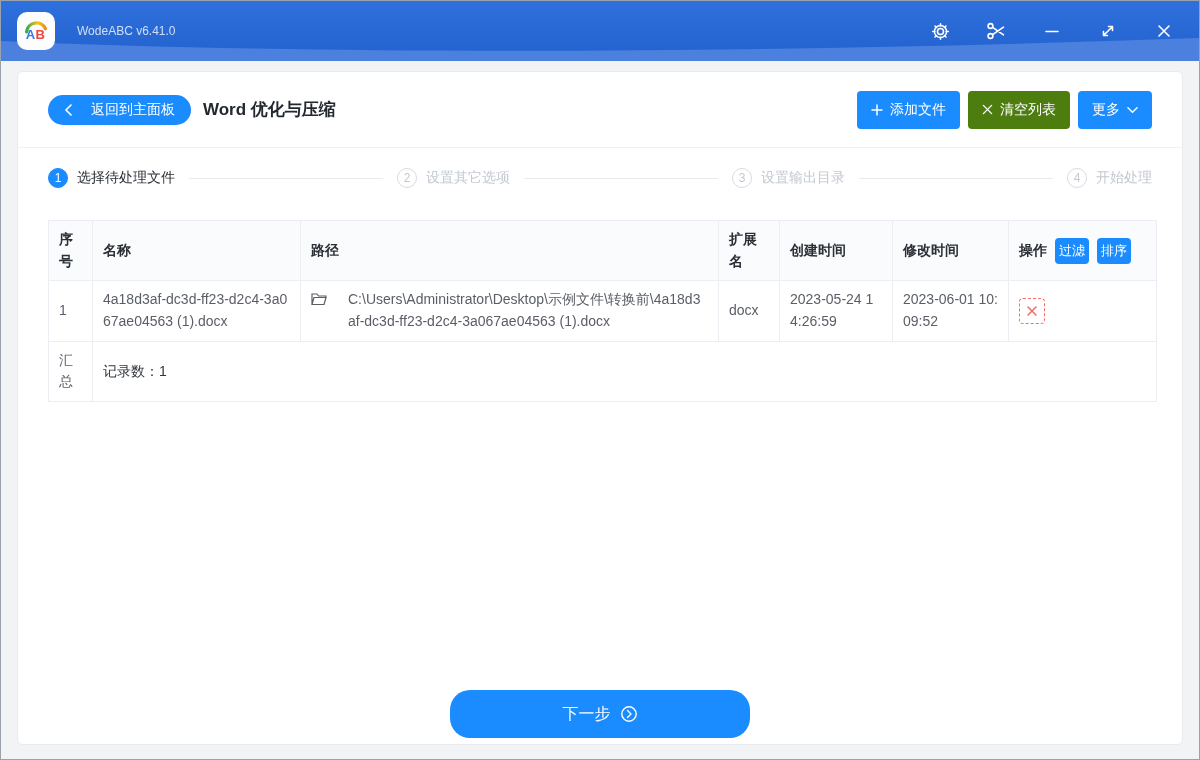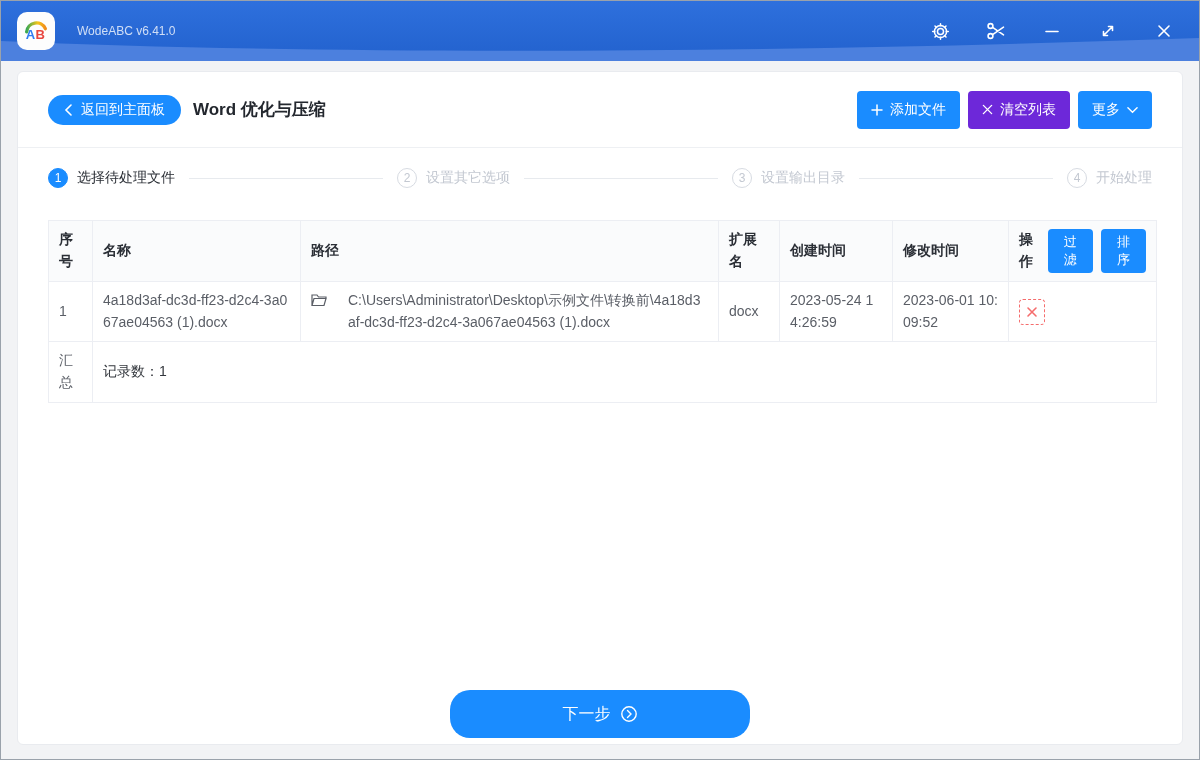--- a/index.html
+++ b/index.html
@@ -35,34 +35,34 @@
   
   .card {
     position:absolute; left:16px; right:16px; top:70px; bottom:14px;
     background:#fff; border:1px solid #e9ebef; border-radius:6px;
   }
   .card-header {
     height:76px; display:flex; align-items:center;
     padding:0 30px; border-bottom:1px solid #eef0f3;
   }
   .back-btn {
-    display:inline-flex; align-items:center; gap:8px;
+    display:inline-flex; align-items:center; gap:18px;
     background:#1a8cff; color:#fff; height:30px; padding:0 16px;
     border:none; border-radius:16px; font-size:14px; cursor:pointer;
     font-family:inherit;
   }
   .page-title { font-size:17px; font-weight:bold; color:#23272e; margin-left:12px; }
   .header-actions { margin-left:auto; display:flex; gap:8px; }
   .btn {
     display:inline-flex; align-items:center; justify-content:center; gap:7px;
     height:38px; padding:0 14px; border:none; border-radius:4px;
     background:#1a8cff; color:#fff; font-size:14px; cursor:pointer;
     font-family:inherit; white-space:nowrap;
   }
-  .btn.danger { background:#6d28d9; }
+  .btn.danger { background:#4d7c0f; }
   .btn svg { stroke:#fff; fill:none; stroke-width:1.5; stroke-linecap:round; }
 
   
   .steps { height:60px; display:flex; align-items:center; padding:0 30px; }
   .step { display:flex; align-items:center; gap:9px; flex:0 0 auto; }
   .step-circle {
     width:20px; height:20px; border-radius:50%;
     display:flex; align-items:center; justify-content:center;
     font-size:12px; border:1px solid #d7dbe2; color:#c3c8d1; background:#fff;
   }
@@ -76,21 +76,21 @@
   table { width:100%; border-collapse:collapse; table-layout:fixed; font-size:14px; color:#5a5e66; }
   th, td { border:1px solid #ecEEf3; border:1px solid #ecEEf3; padding:8px 10px; text-align:left; vertical-align:middle; line-height:1.55; }
   th { color:#2b2f36; font-weight:bold; background:#fafbfc; height:40px; }
   td { background:#fff; }
   .col-idx{width:44px;} .col-name{width:208px;} .col-path{width:418px;}
   .col-ext{width:61px;} .col-created{width:113px;} .col-modified{width:116px;} .col-op{width:148px;}
   .cell-wrap { word-break:break-all; }
   .op-header { display:flex; align-items:center; gap:8px; }
   .mini-btn {
     background:#1a8cff; color:#fff; border:none; border-radius:4px;
-    font-size:13px; padding:4px 13px; cursor:pointer; font-family:inherit;
+    font-size:13px; padding:4px 4px; cursor:pointer; font-family:inherit;
   }
   .path-cell { display:flex; gap:21px; }
   .folder-ico { flex:0 0 auto; margin-top:3px; }
   .del-btn {
     width:26px; height:26px; background:#fff;
     border:1px dashed #f56c6c; border-radius:4px; color:#f56c6c;
     display:flex; align-items:center; justify-content:center;
     font-size:15px; cursor:pointer; font-family:inherit;
   }
   .summary-label { color:#5a5e66;margin-left:44px; }

